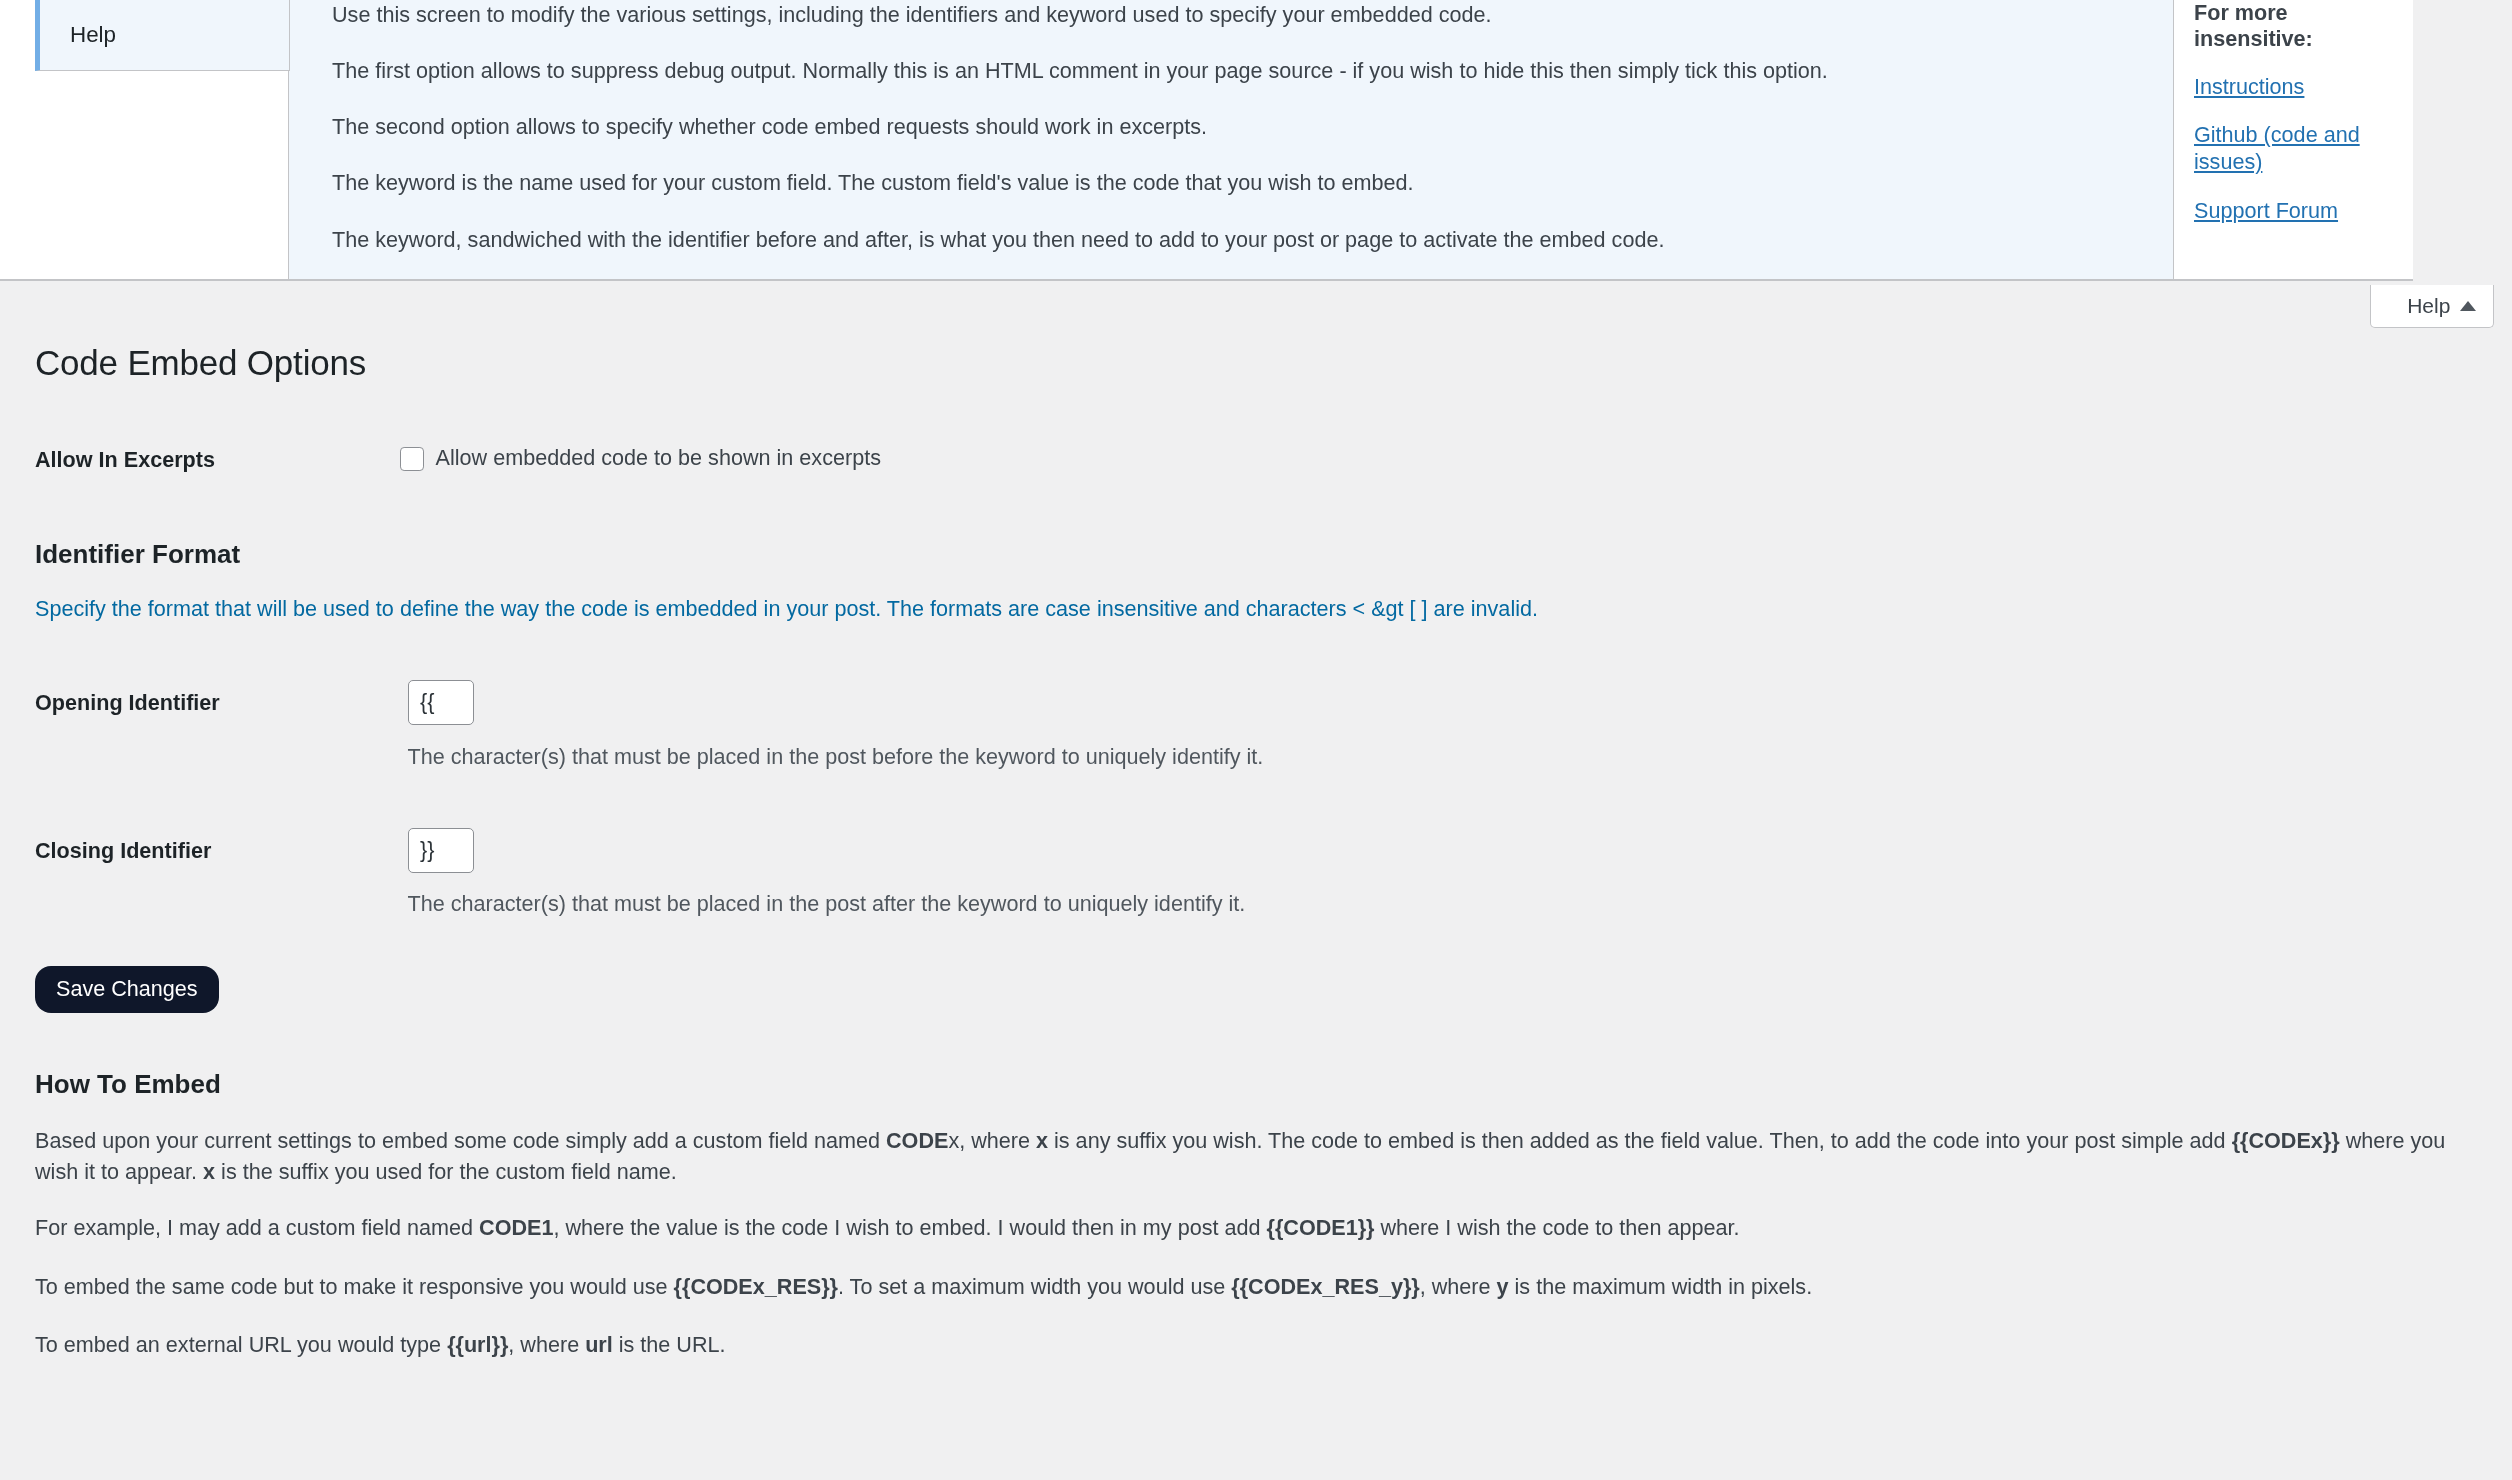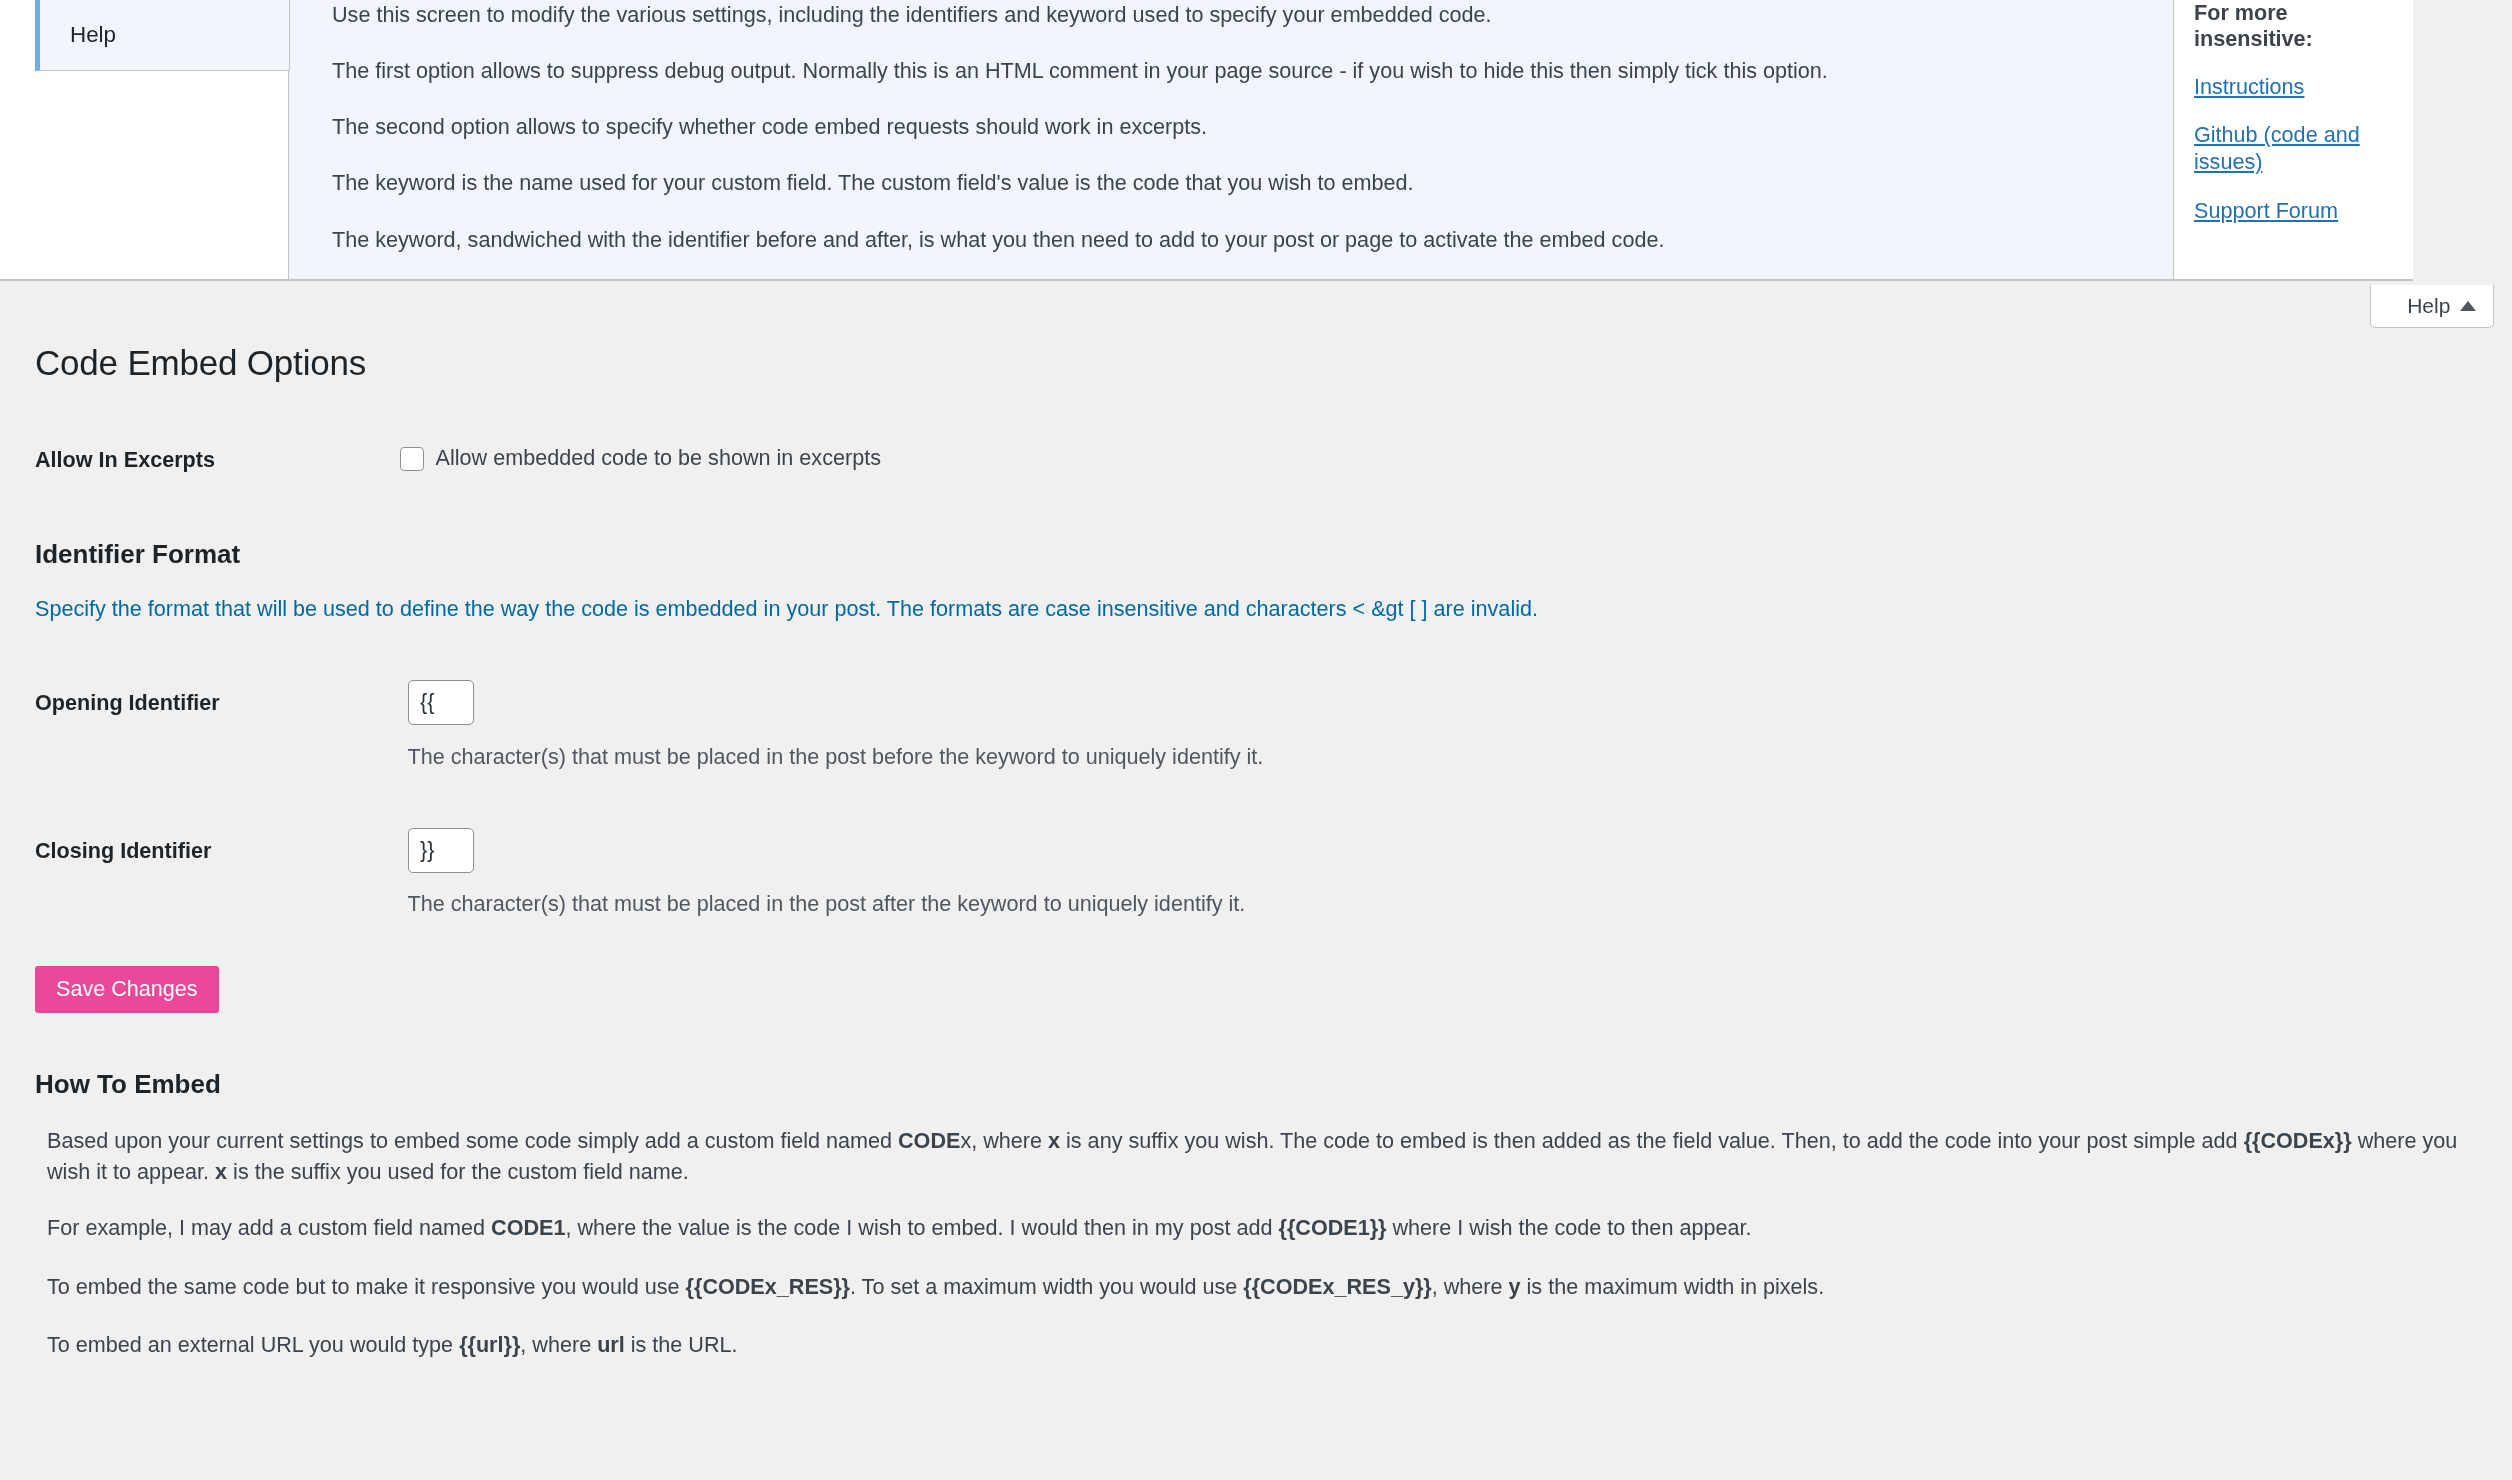--- a/index.html
+++ b/index.html
@@ -190,34 +190,34 @@
   }
   .checkbox-row {
     display: flex;
     align-items: flex-end;
     gap: 11.6px;
     font-size: 21.6px;
     color: #3c434a;
   }
   .btn-primary {
     font-family: "Liberation Sans", sans-serif;
-    background: #ec4899;
+    background: #0f172a;
     color: #fff;
     border: none;
-    border-radius: 3px;
+    border-radius: 16px;
     font-size: 21.6px;
     padding: 10.8px 21px;
     cursor: pointer;
     line-height: 1.2;
   }
   .embed-p {
     font-size: 21.6px;
     color: #3c434a;
     line-height: 1.45;
-    margin: 12px;
+    margin: 0;
   }
   .embed-p b { font-weight: bold; }
 </style>
 </head>
 <body>
 
 <div id="help-panel">
 
   <div id="help-tabs">
 

